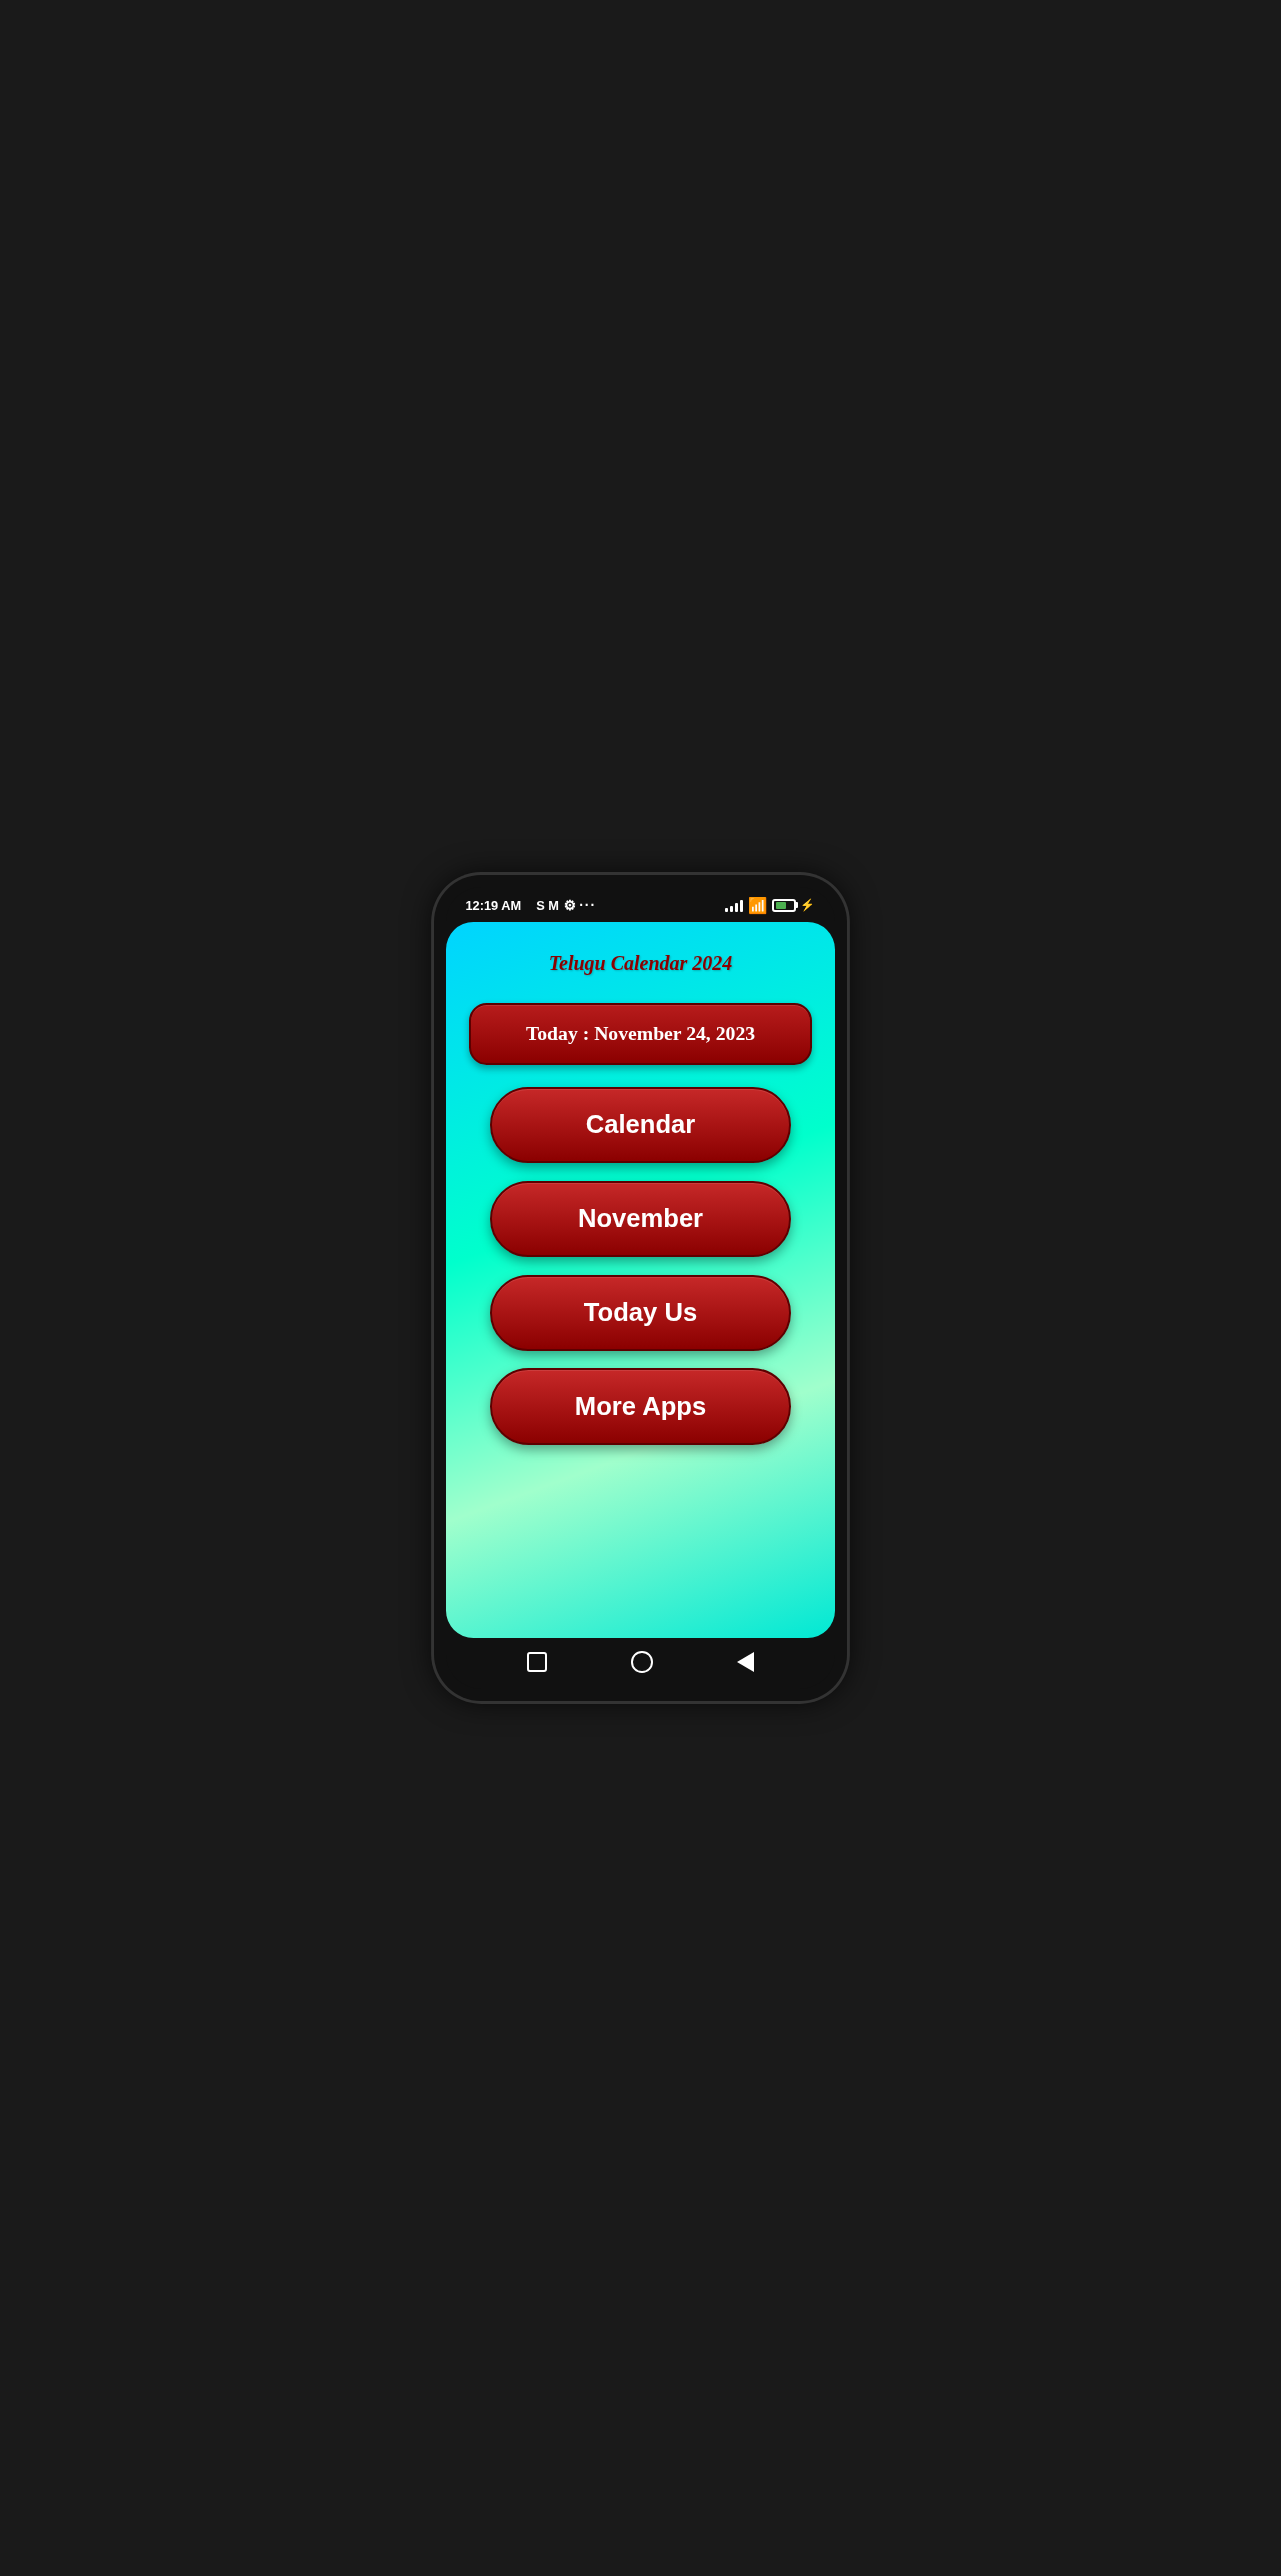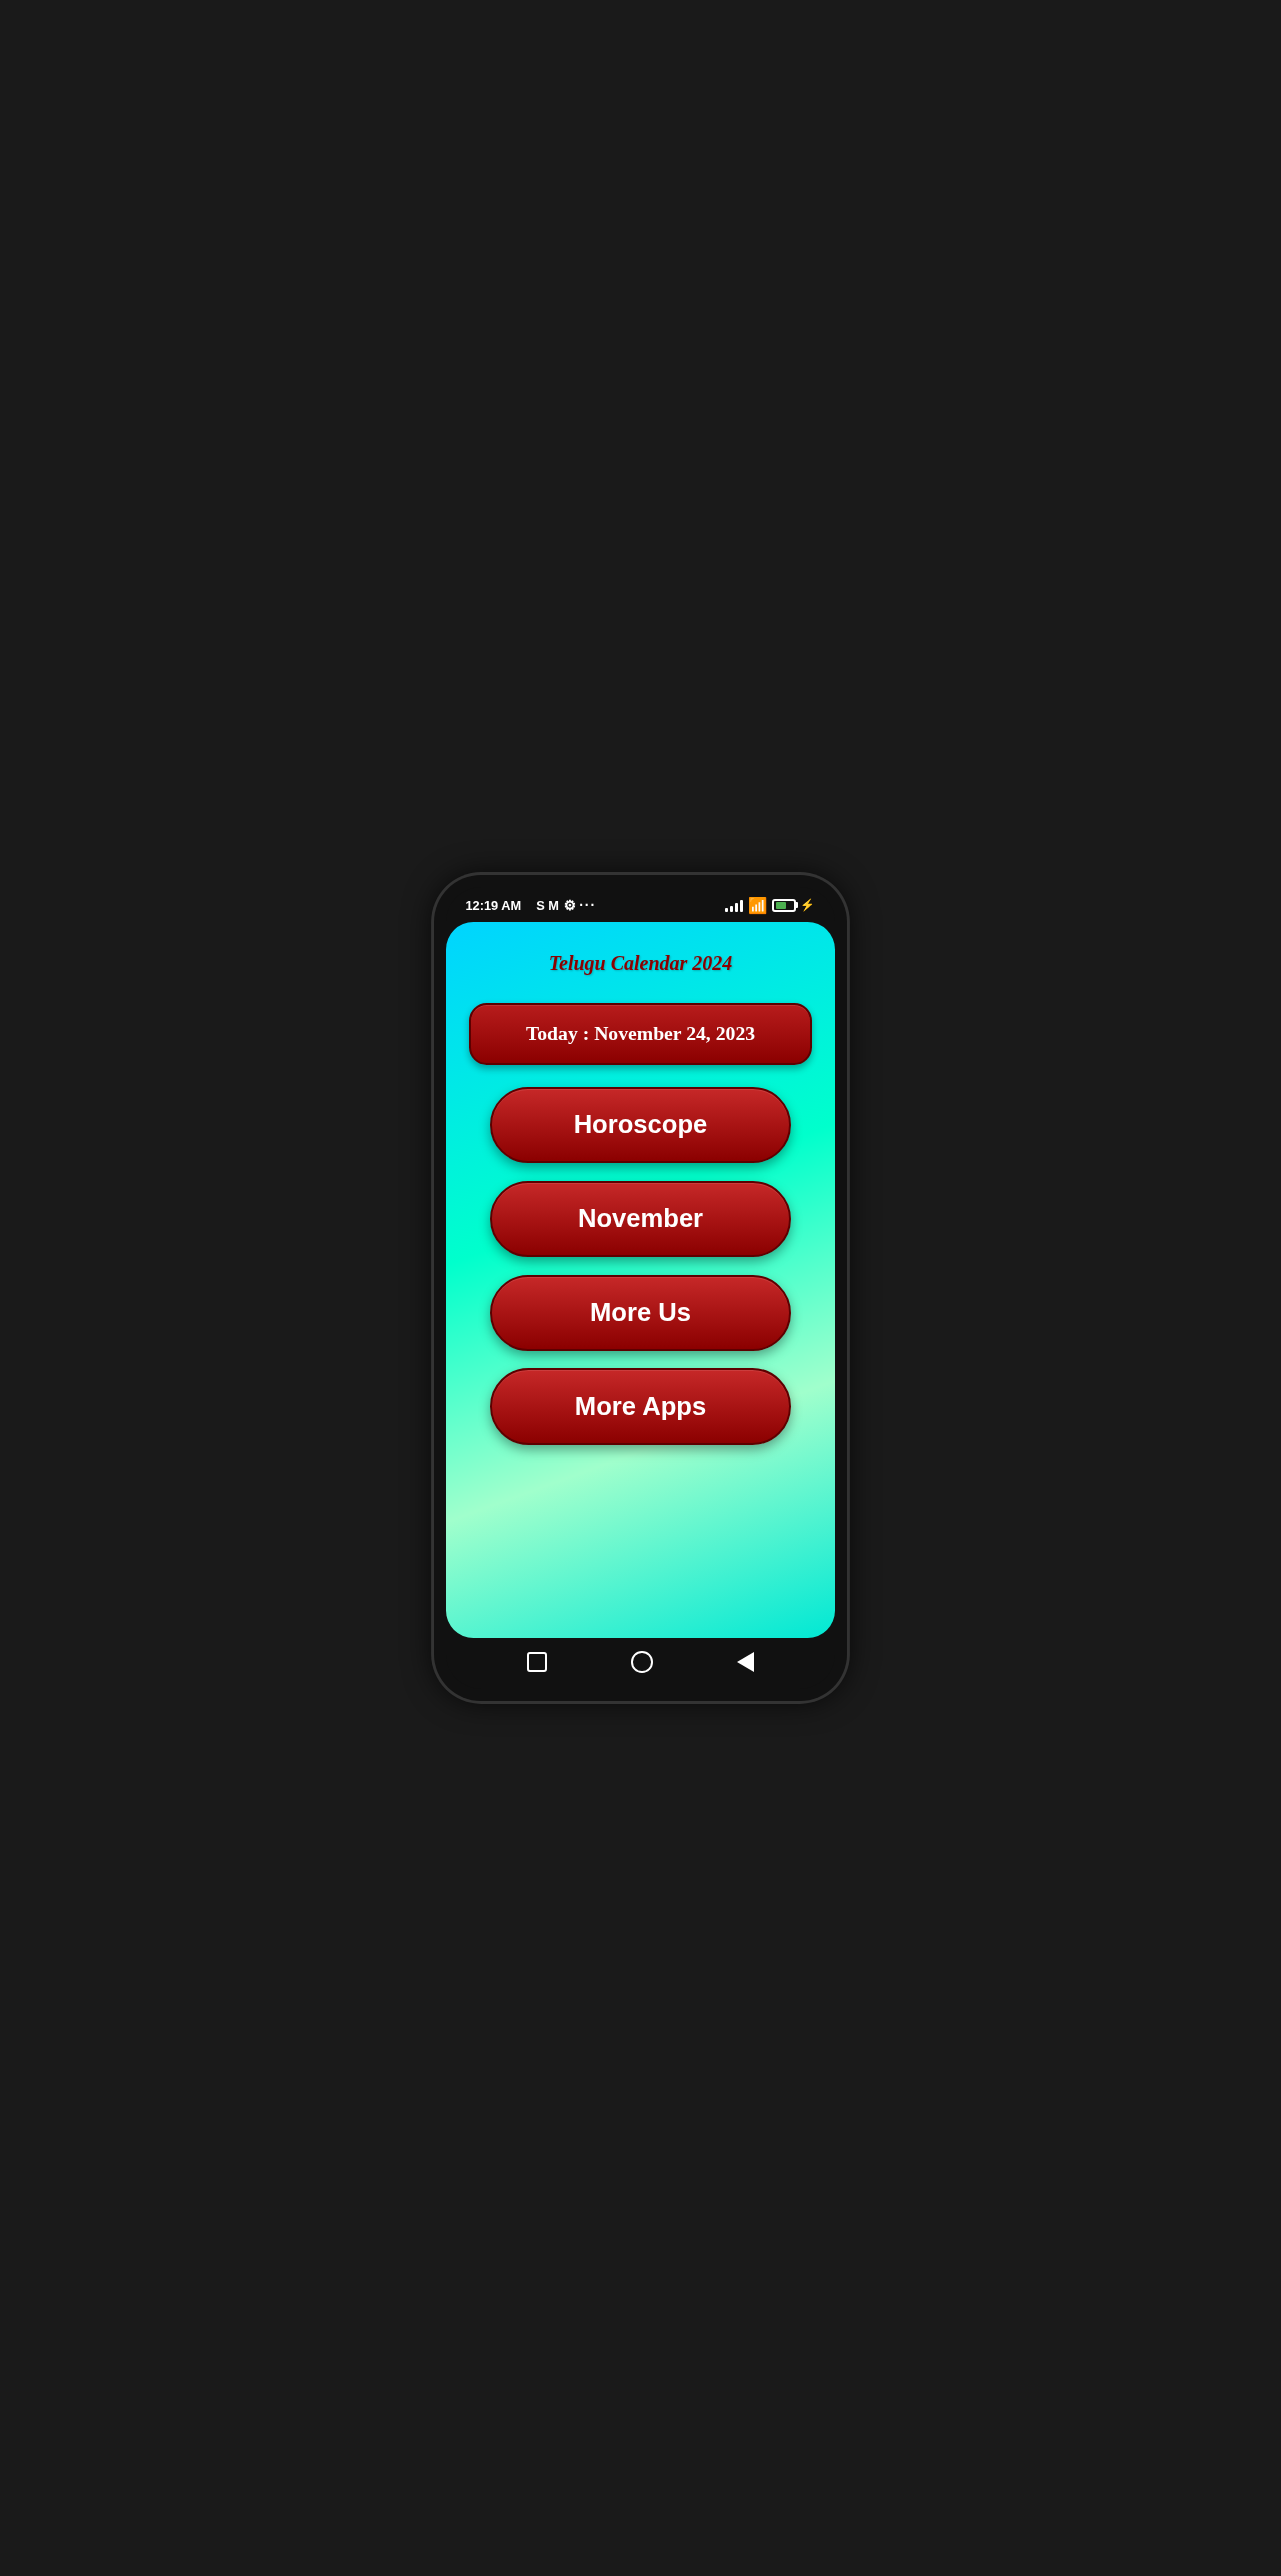--- a/index.html
+++ b/index.html
@@ -227,25 +227,25 @@
       <span style="font-size:11.8px; color:#4caf50;">⚡</span>
     </div>
   </div>
 
   <div class="screen">
 
     <h1 class="app-title">Telugu Calendar 2024</h1>
 
     <div class="today-button">Today : November 24, 2023</div>
 
-    <div class="menu-button">Horoscope</div>
+    <div class="menu-button">Calendar</div>
 
     <div class="menu-button">November</div>
 
-    <div class="menu-button">More Us</div>
+    <div class="menu-button">Today Us</div>
 
     <div class="menu-button">More Apps</div>
   </div>
 
   <div class="nav-bar">
     <div class="nav-icon">
       <div class="icon-square"></div>
     </div>
     <div class="nav-icon">
       <div class="icon-circle"></div>

